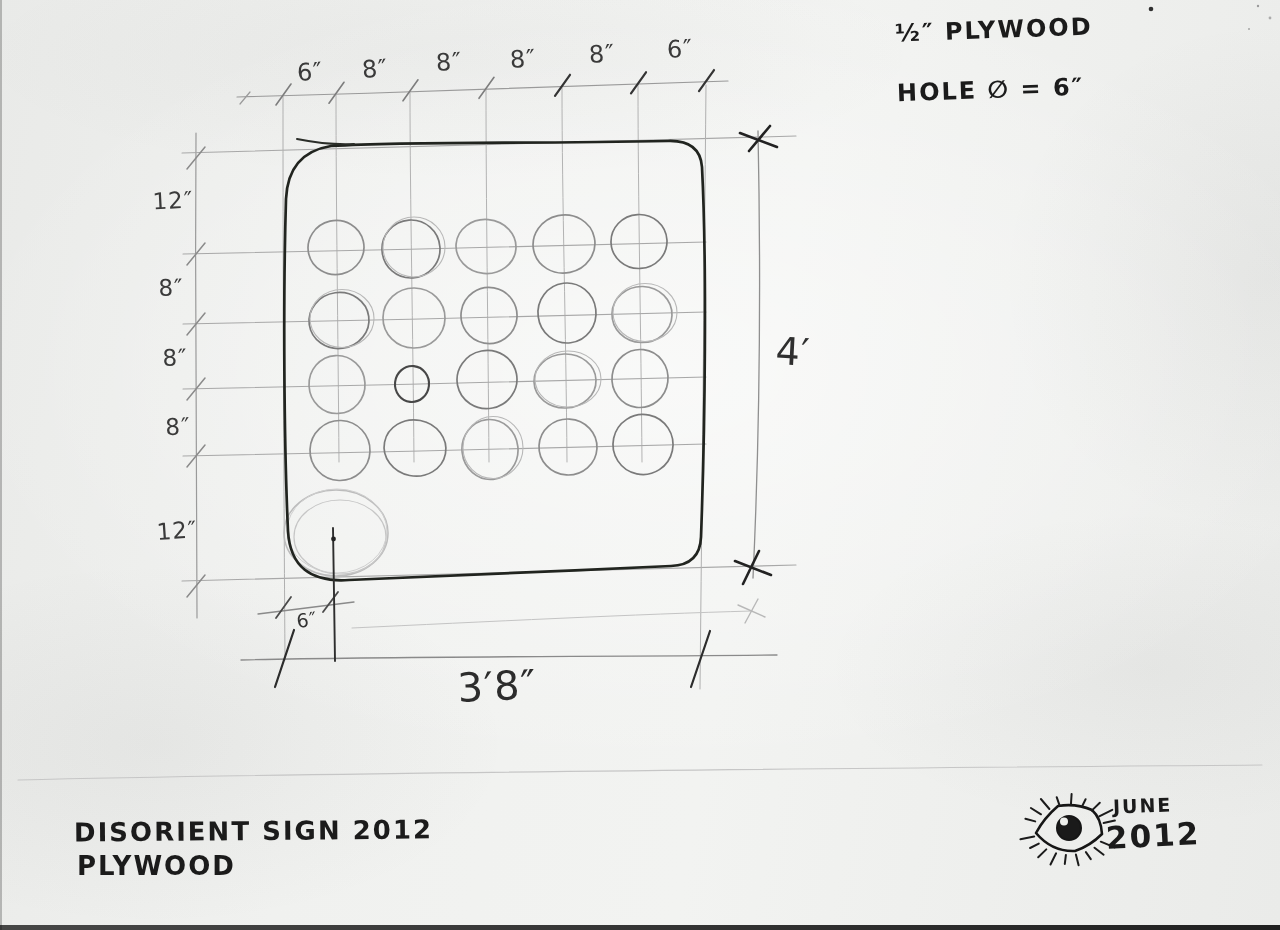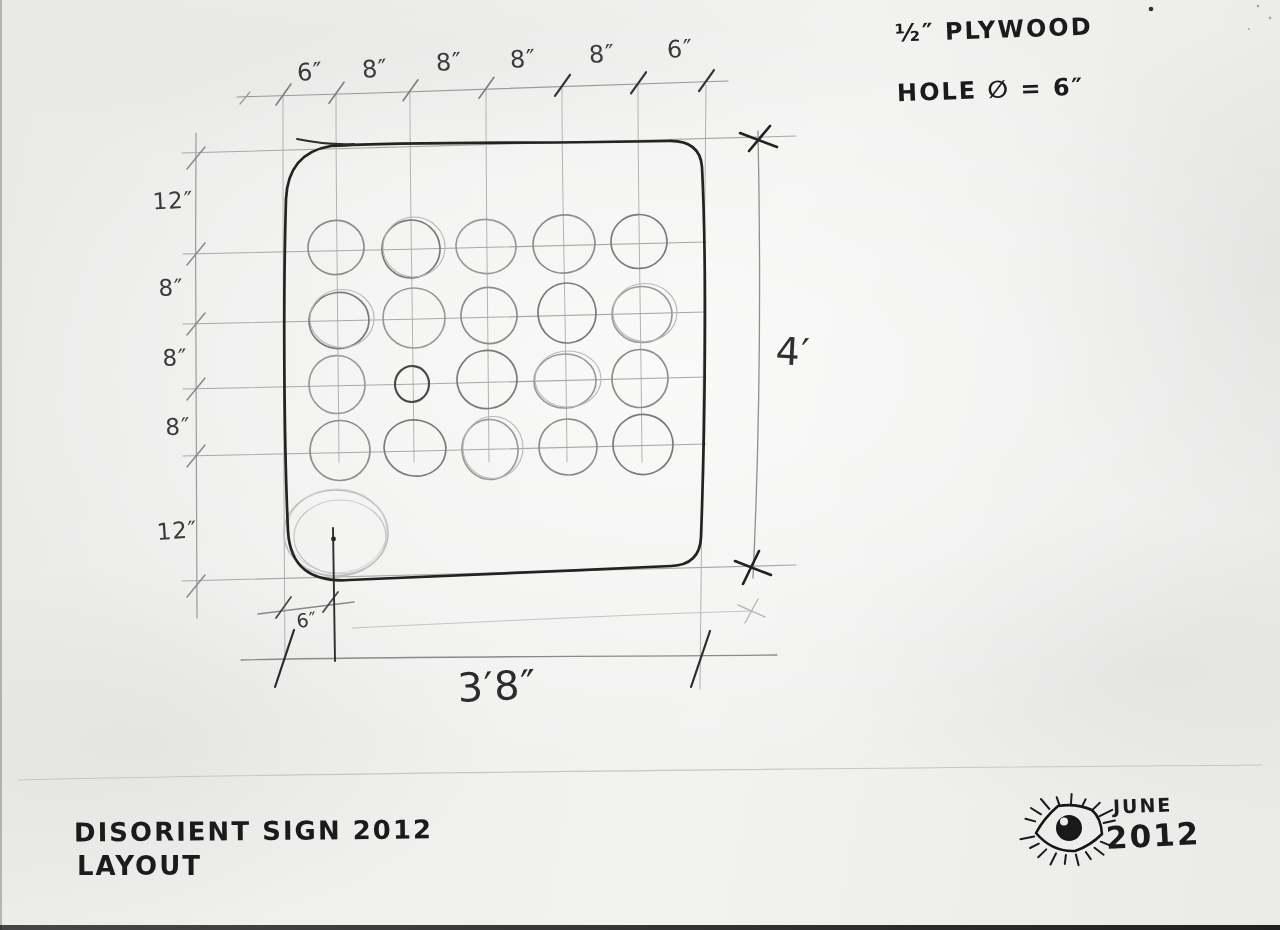--- a/index.html
+++ b/index.html
@@ -171,18 +171,18 @@
   <span class="lbl" style="left:177px;top:531px;font-size:23px;transform:translate(-50%,-50%) rotate(-4deg)">12″</span>
 
   <span class="lbl" style="left:793px;top:352px;font-size:38px;color:#2f2f2f;transform:translate(-50%,-50%) rotate(3deg)">4′</span>
   <span class="lbl" style="left:497px;top:686px;font-size:40px;color:#2c2c2c;transform:translate(-50%,-50%) rotate(-3deg)">3′8″</span>
   <span class="lbl" style="left:307px;top:620px;font-size:19px;color:#333333;transform:translate(-50%,-50%) rotate(-8deg)">6″</span>
 
   <span class="lbl ink" style="left:895px;top:30px;font-size:24px;letter-spacing:2px;transform:translate(0,-50%) rotate(-2deg)">½″ PLYWOOD</span>
   <span class="lbl ink" style="left:897px;top:90px;font-size:24px;letter-spacing:2px;transform:translate(0,-50%) rotate(-2deg)">HOLE ∅ = 6″</span>
 
   <span class="lbl ink" style="left:74px;top:831px;font-size:26px;letter-spacing:2px;transform:translate(0,-50%) rotate(-0.5deg)">DISORIENT SIGN 2012</span>
-  <span class="lbl ink" style="left:77px;top:866px;font-size:26px;letter-spacing:2px;transform:translate(0,-50%)">LAYOUT</span>
+  <span class="lbl ink" style="left:77px;top:866px;font-size:26px;letter-spacing:2px;transform:translate(0,-50%)">PLYWOOD</span>
 
   <span class="lbl ink" style="left:1113px;top:806px;font-size:19px;letter-spacing:2px;transform:translate(0,-50%) rotate(-2deg)">JUNE</span>
   <span class="lbl ink" style="left:1106px;top:836px;font-size:31px;letter-spacing:2px;transform:translate(0,-50%) rotate(-3deg)">2012</span>
 
 </div>
 
 </body></html>

